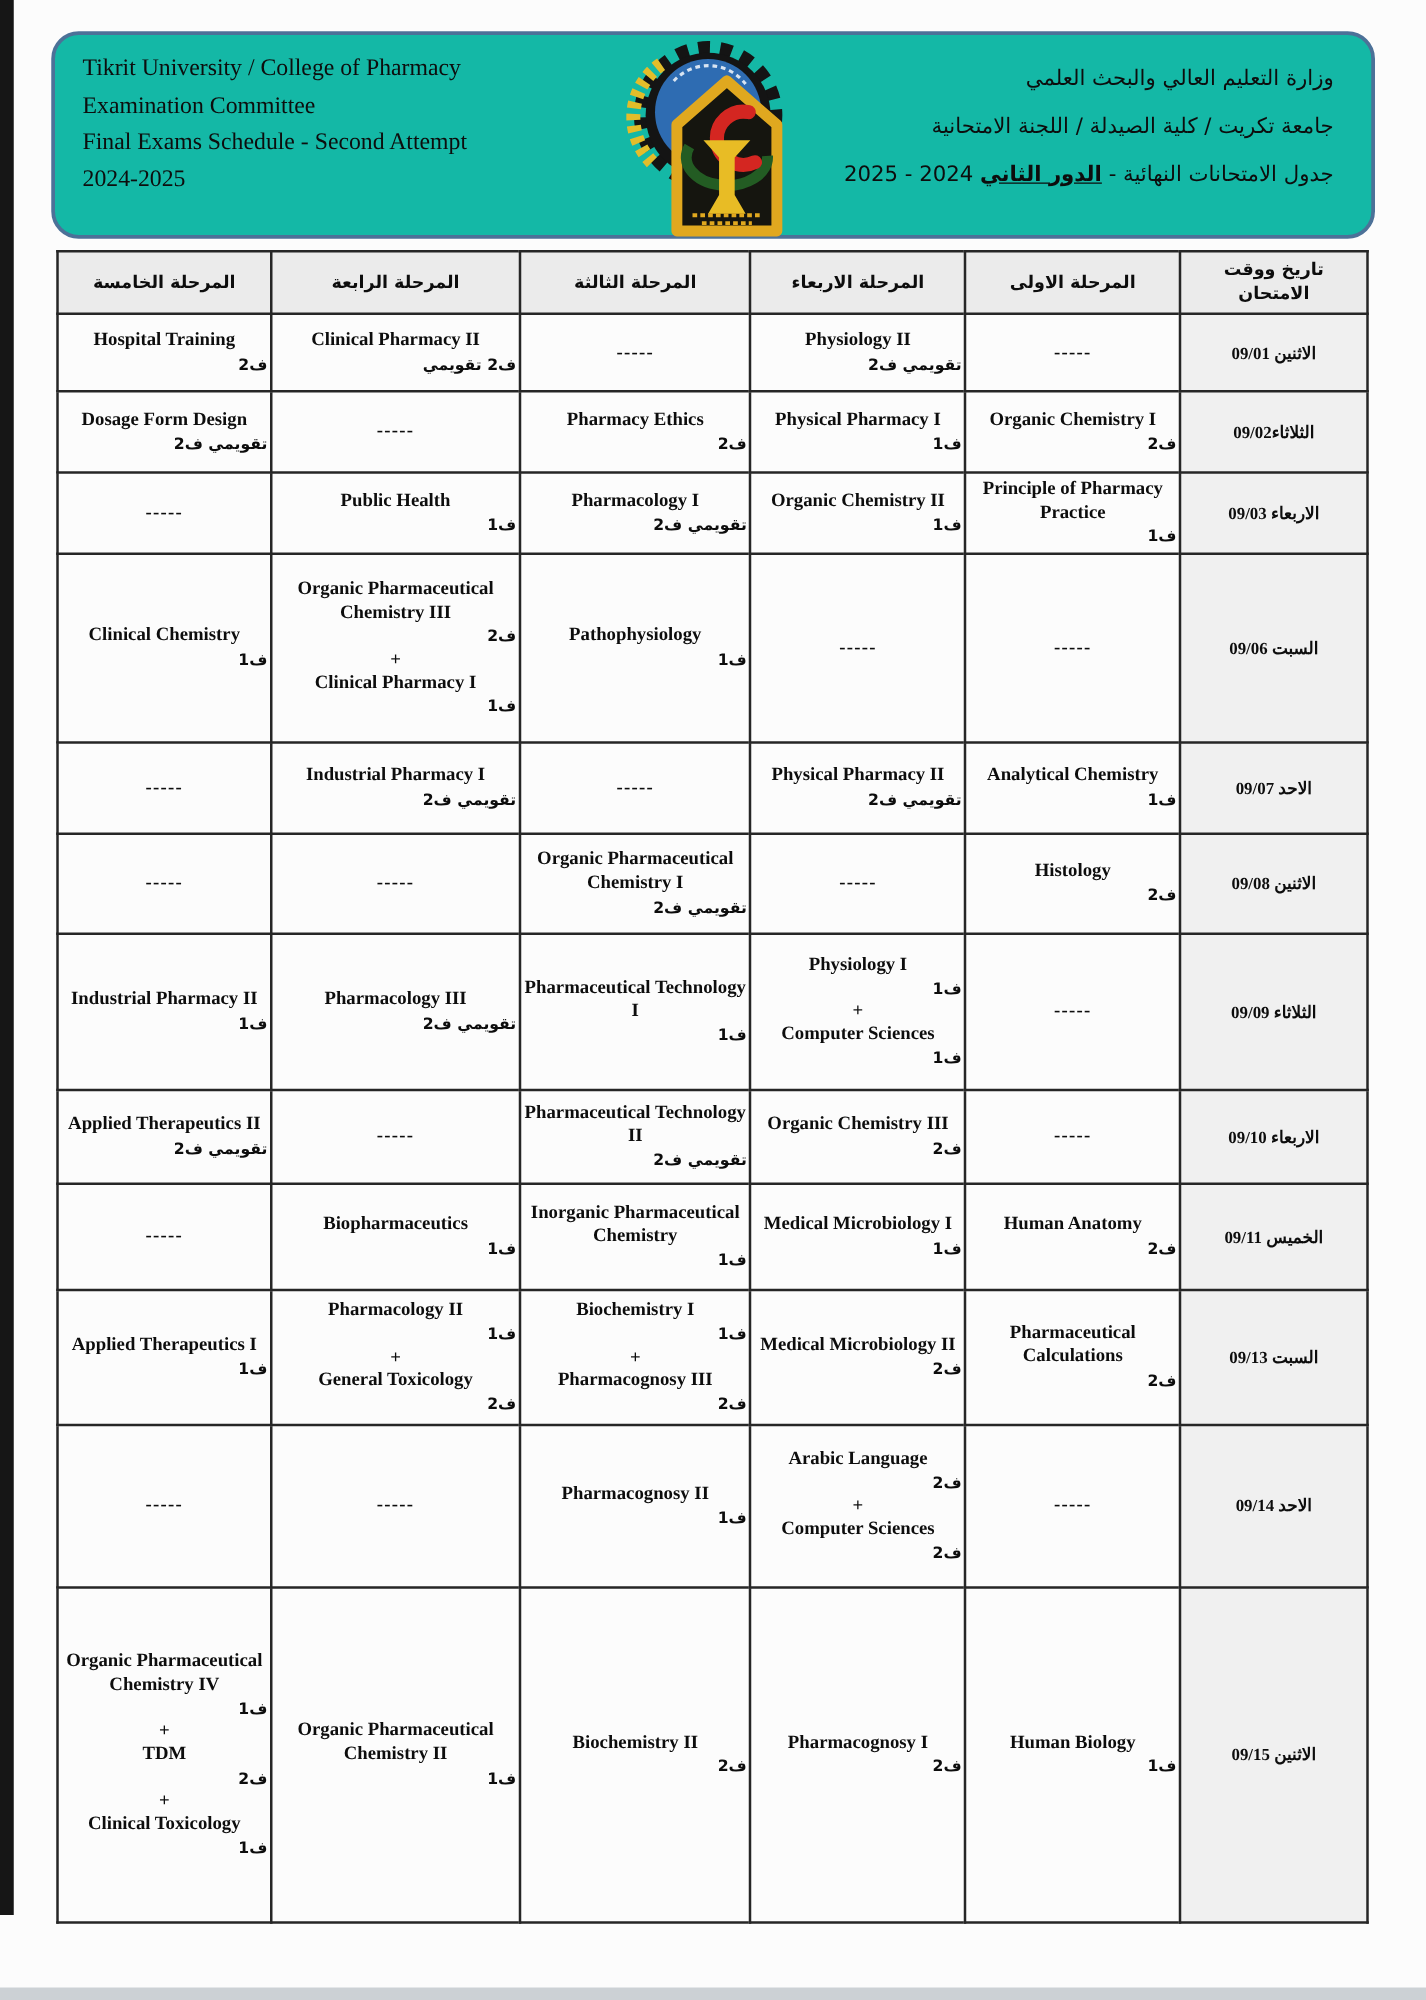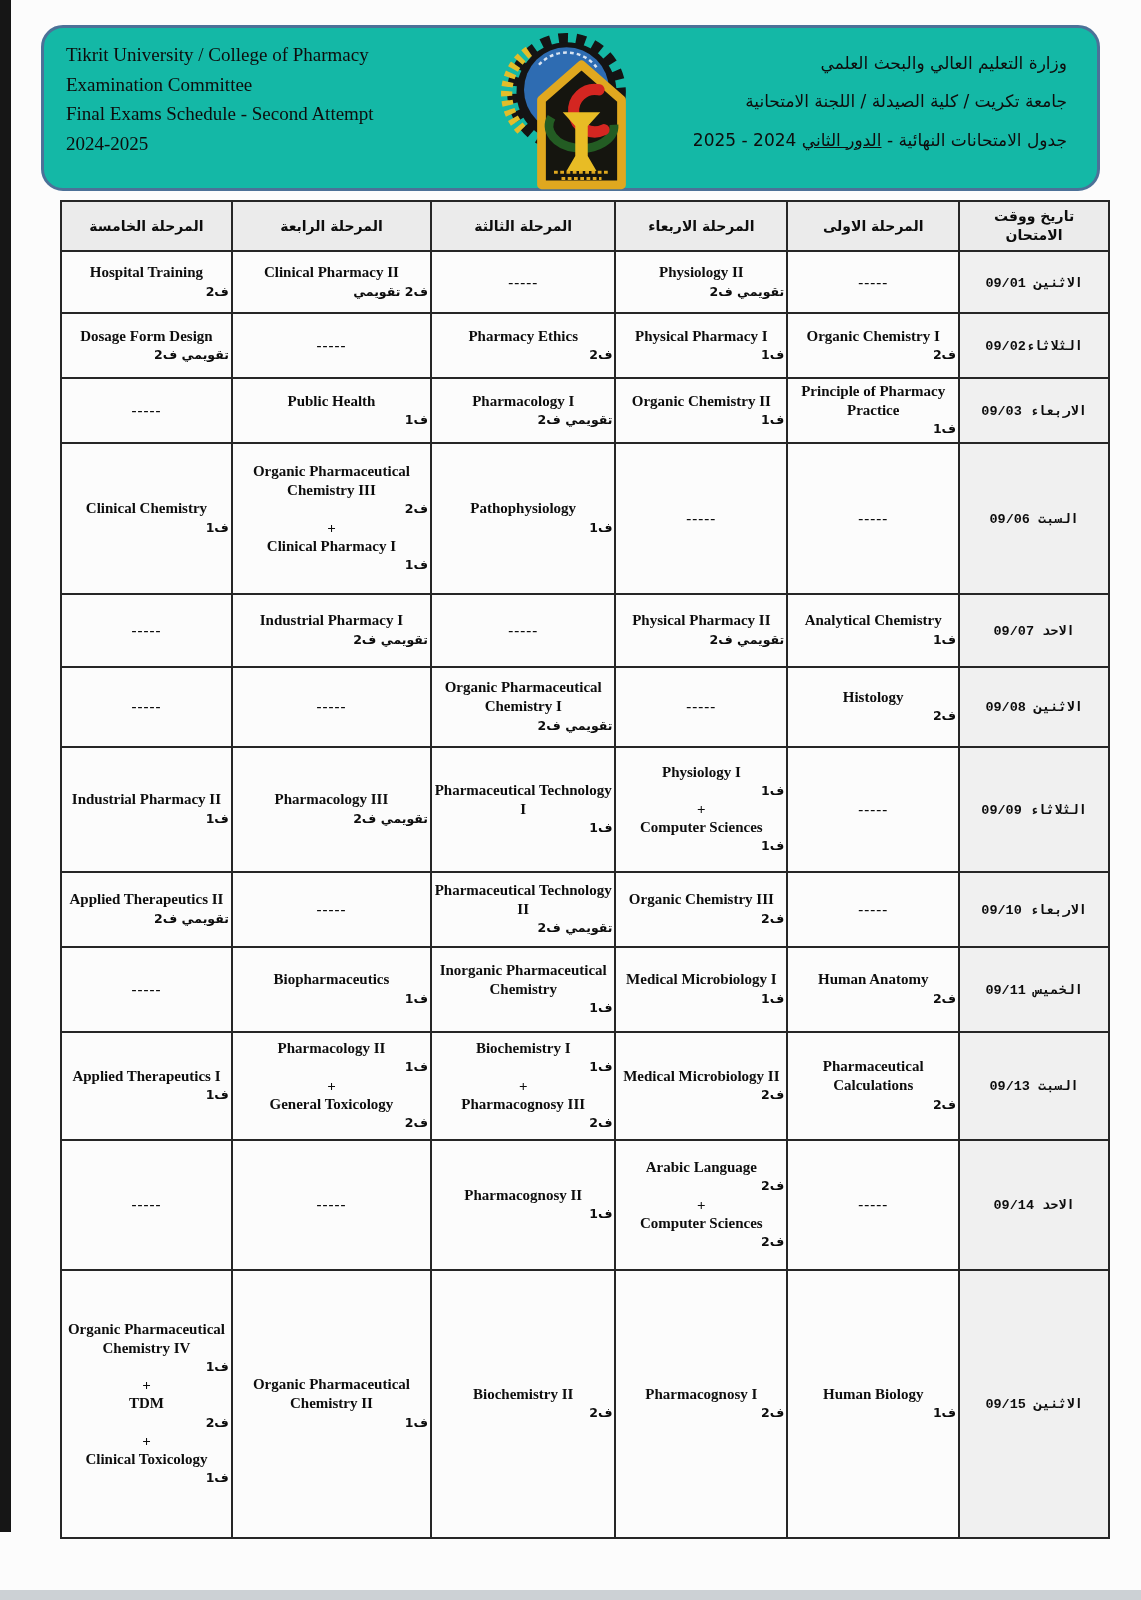--- a/index.html
+++ b/index.html
@@ -46,43 +46,43 @@
     padding-top:4px;
   }
   .header-ar{
     flex:1;
     direction:rtl;
     text-align:right;
     padding:16px 30px 0 0;
     font-size:17px;line-height:2.25;
     font-family:"DejaVu Sans", sans-serif;
   }
-  .header-ar .underlined{font-weight:normal;text-decoration:underline;margin-top:16px;}
+  .header-ar .underlined{font-weight:bold;text-decoration:underline;margin-top:16px;}
   
   table.schedule{
-    position:absolute;left:60px;top:200px;width:1050px;
+    position:absolute;left:45px;top:200px;width:1050px;
     border-collapse:collapse;
     direction:rtl;
     table-layout:fixed;
   }
   table.schedule th, table.schedule td{
     border:2px solid var(--grid-border);
     text-align:center;vertical-align:middle;
     padding:3px 2px;
   }
   table.schedule th{
     background:var(--header-cell-bg);
     font-family:"DejaVu Sans", sans-serif;
     font-weight:bold;font-size:14px;line-height:1.35;
     white-space:pre-line;
     height:50px;
   }
   td.date-cell{
     background:var(--date-cell-bg);
-    font-family:Liberation Mono, monospace;
+    font-family:Liberation Serif, serif;
     font-weight:bold;font-size:13.5px;
     white-space:nowrap;
   }
   .line-en{font-family:"Liberation Serif", serif;font-weight:bold;font-size:15px;line-height:1.28;}
   .line-ar{font-family:"DejaVu Sans", sans-serif;font-weight:bold;font-size:12.5px;line-height:1.45;direction:rtl;text-align:right;}
   .line-plus{font-family:"Liberation Serif", serif;font-weight:bold;font-size:15px;line-height:1.2;}
   .line-dash{font-family:"Liberation Serif", serif;font-weight:bold;font-size:15px;letter-spacing:1px;}
   col.c-date{width:14.3%;}
   col.c-s1{width:16.4%;}
   col.c-s2{width:16.4%;}

